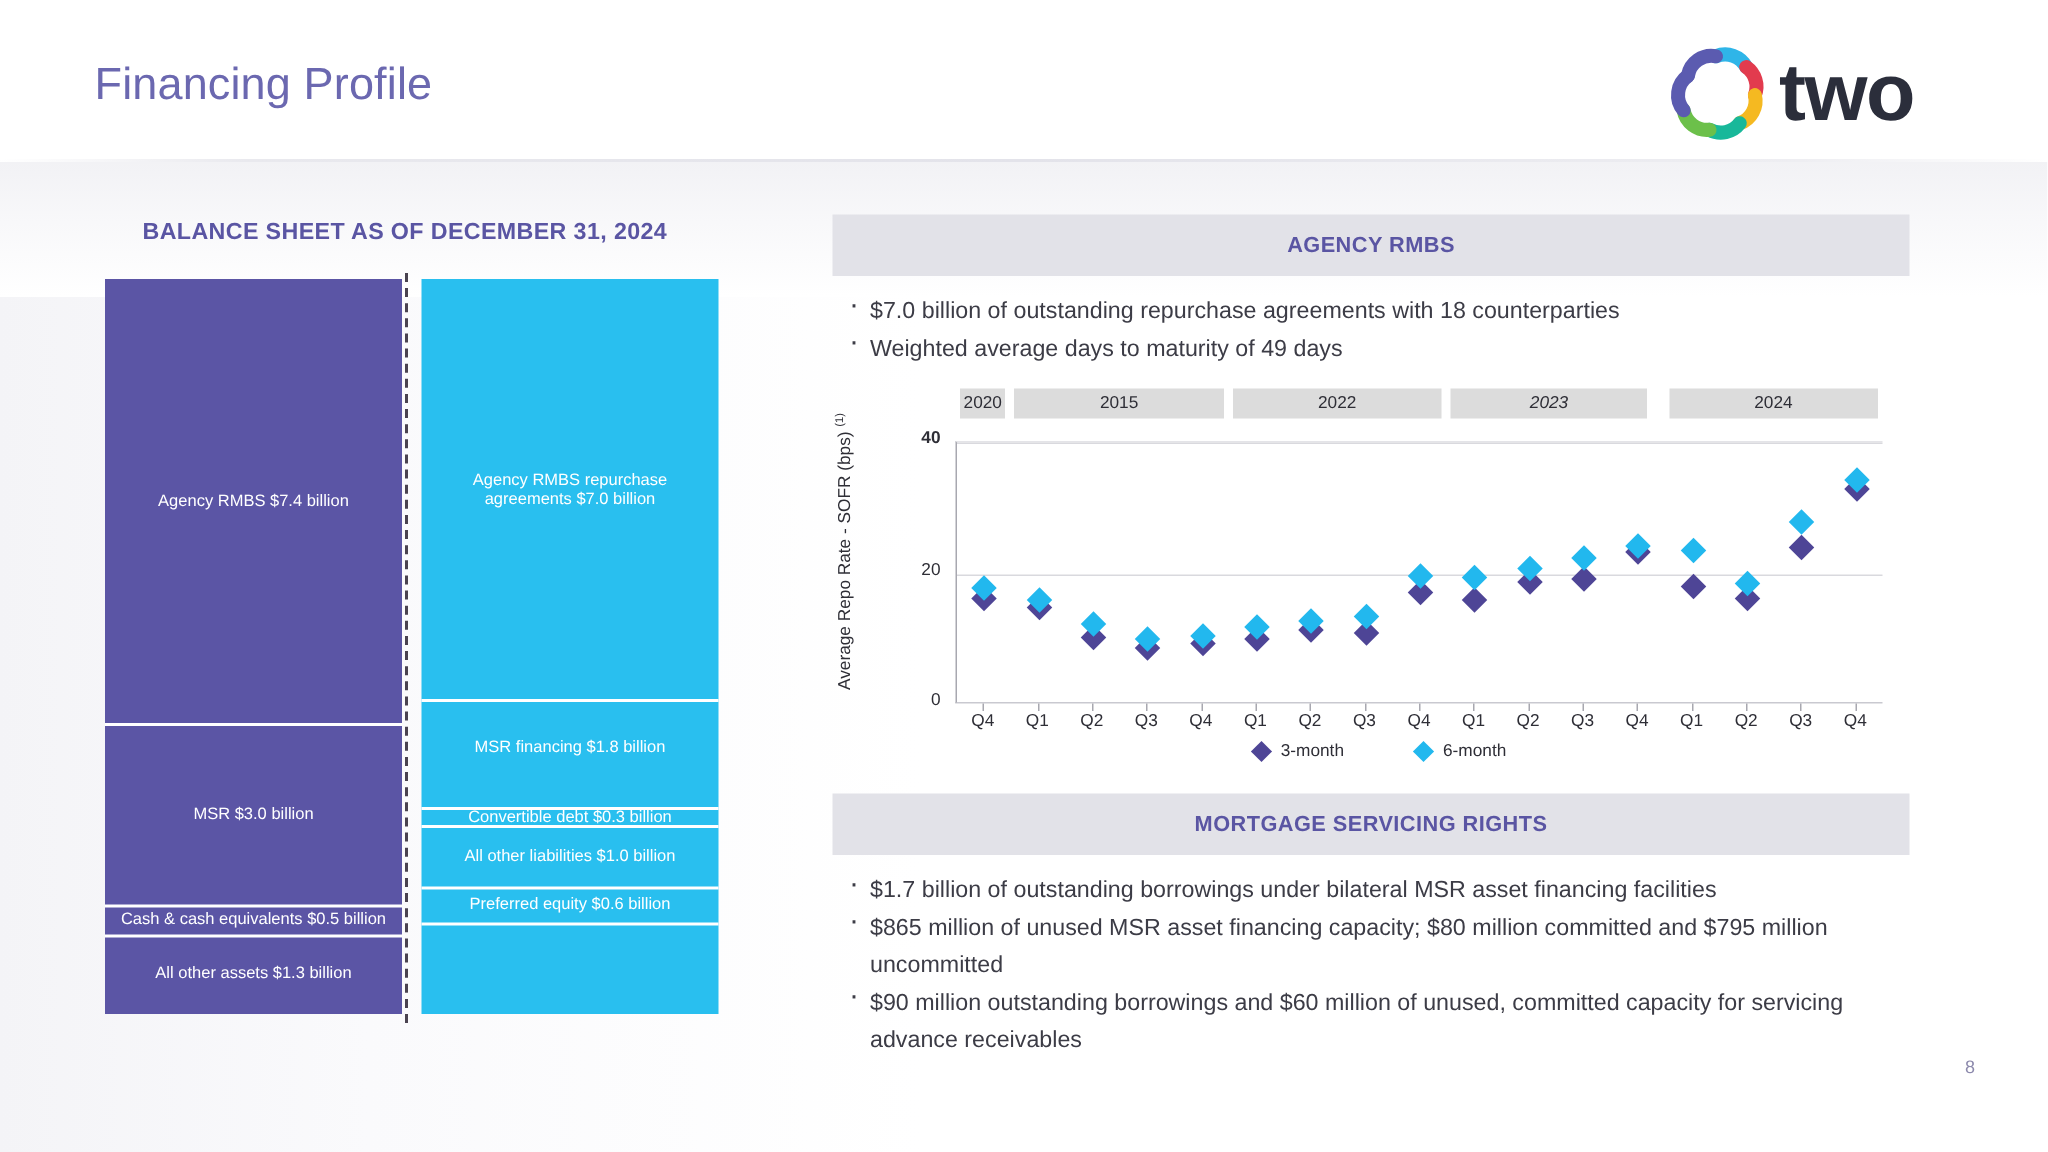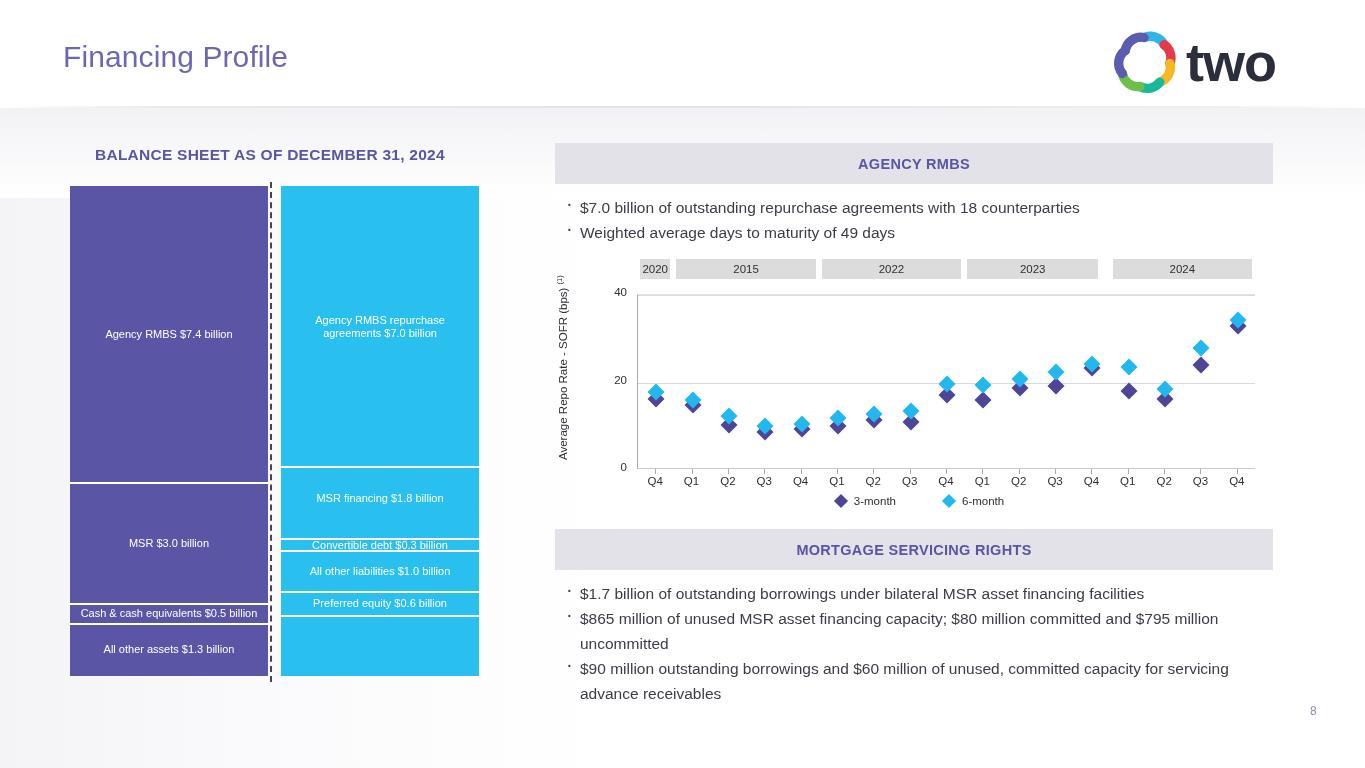--- a/index.html
+++ b/index.html
@@ -216,32 +216,32 @@
   <div id="year-bands">
       <div class="year-band" style="left: 65px; width: 30.3529px;">
         <span>2020</span>
       </div>
       <div class="year-band" style="left: 101.353px; width: 139.412px;">
         <span>2015</span>
       </div>
       <div class="year-band" style="left: 246.765px; width: 139.412px;">
         <span>2022</span>
       </div>
-      <div class="year-band" style="left: 392.176px; width: 131px;">
+      <div class="year-band" style="left: 392.176px; width: 131px; font-style: italic;">
         <span>2023</span>
       </div>
       <div class="year-band" style="left: 537.588px; width: 139.412px;">
         <span>2024</span>
       </div>
     </div>
   <div id="ylabel" style="top: 204.5px;"><span>Average Repo Rate - SOFR (bps) </span><sup>(1)</sup></div>
   <div id="yticks">
       <div class="ytick-label" style="left: 26px; top: 206px;">0</div>
       <div class="ytick-label" style="left: 26px; top: 118.5px;">20</div>
-      <div class="ytick-label" style="left: 26px; top: 31px;">40</div>
+      <div class="ytick-label" style="left: 26px; top: 31px; font-weight: bold;">40</div>
     </div>
   <div id="plot">
       <div class="gridline" style="top: 87.5px;"></div>
       <div class="gridline" style="top: 0px;"></div>
       <div class="dot d3" style="left: 18.1765px; top: 103.688px; background: rgb(78, 69, 150);"></div>
       <div class="dot d3" style="left: 54.5294px; top: 110.25px; background: rgb(78, 69, 150);"></div>
       <div class="dot d3" style="left: 90.8824px; top: 129.938px; background: rgb(78, 69, 150);"></div>
       <div class="dot d3" style="left: 127.235px; top: 137.375px; background: rgb(78, 69, 150);"></div>
       <div class="dot d3" style="left: 163.588px; top: 134.312px; background: rgb(78, 69, 150);"></div>
       <div class="dot d3" style="left: 199.941px; top: 130.812px; background: rgb(78, 69, 150);"></div>

